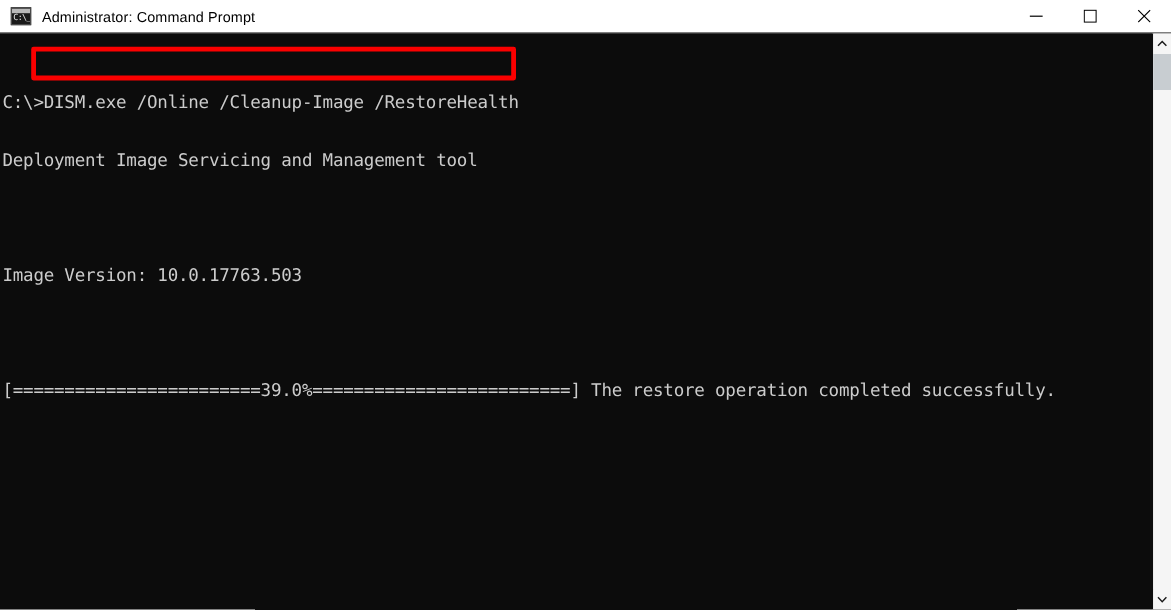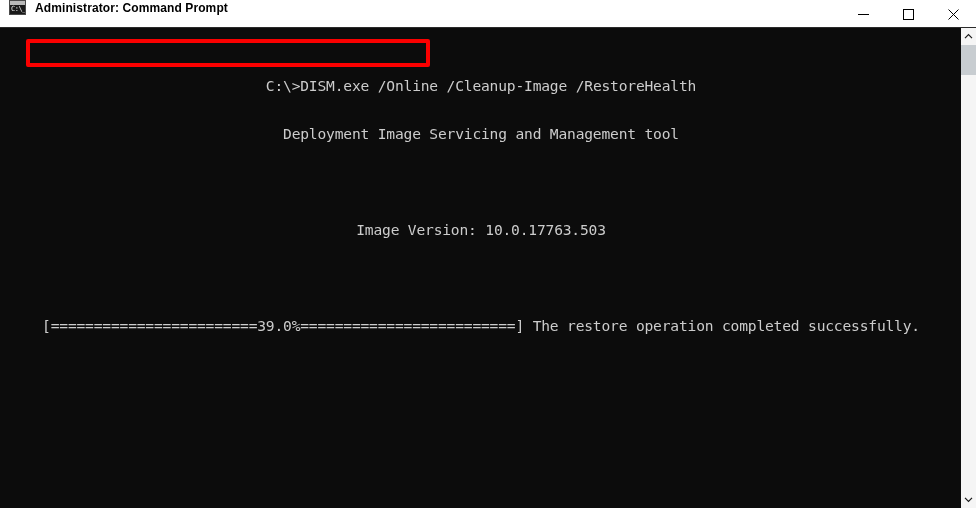--- a/index.html
+++ b/index.html
@@ -22,21 +22,21 @@
   }
 
   
   .titlebar {
     position: absolute;
     top: 0; left: 0;
     width: 976px;
     height: 28px;
     background: #ffffff;
     display: flex;
-    align-items: flex-start;
+    align-items: center;
     border-bottom: 1px solid #2b2b2b;
   }
 
   .titlebar-left {
     display: flex;
     align-items: center;
     flex: 1 1 auto;
     min-width: 0;
     padding-left: 9px;
   }
@@ -72,21 +72,20 @@
   }
 
   .titlebar-text {
     margin-left: 9px;
     font-size: 12px;
     color: #000000;
     white-space: nowrap;
     overflow: hidden;
     text-overflow: ellipsis;
     letter-spacing: 0.1px;
-    font-weight: bold;
   }
 
   .titlebar-controls {
     display: flex;
     flex: 0 0 auto;
     height: 28px;
   }
 
   .ctl {
     width: 45px;
@@ -114,21 +113,20 @@
     line-height: 16px;
     padding: 18px 0 0 2px;
     white-space: pre;
     overflow: hidden;
     letter-spacing: -0.18px;
   }
 
   .line {
     height: 16px;
     white-space: pre;
-    text-align: center;
   }
   .line.blank { height: 16px; }
 
   .line.cmd { position: relative; }
 
   
   .redbox {
     position: absolute;
     left: 26px;
     top: 39px;

